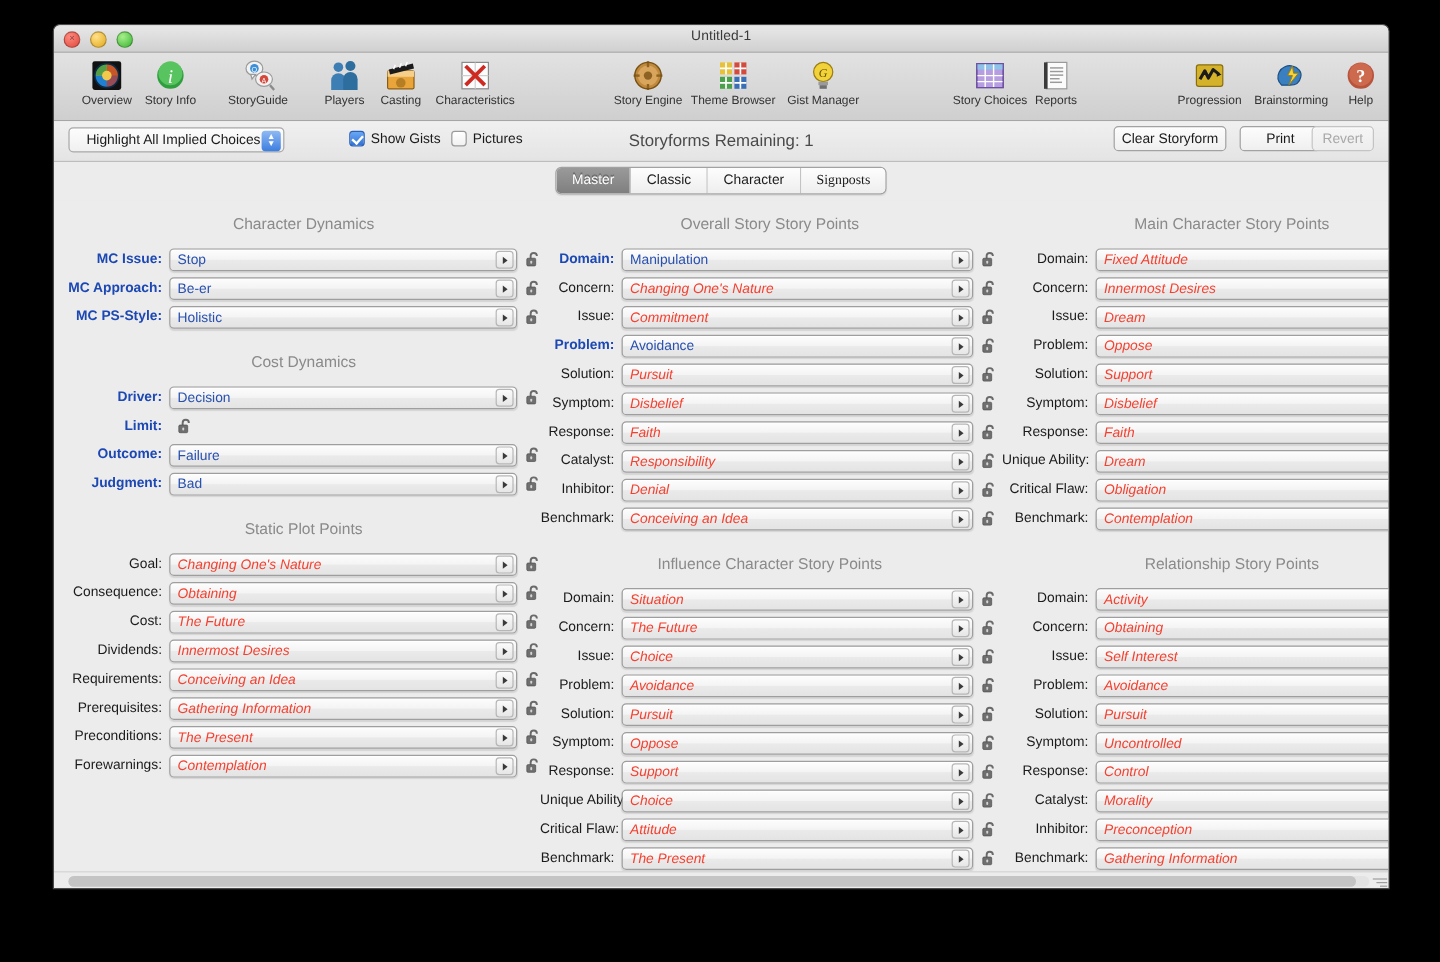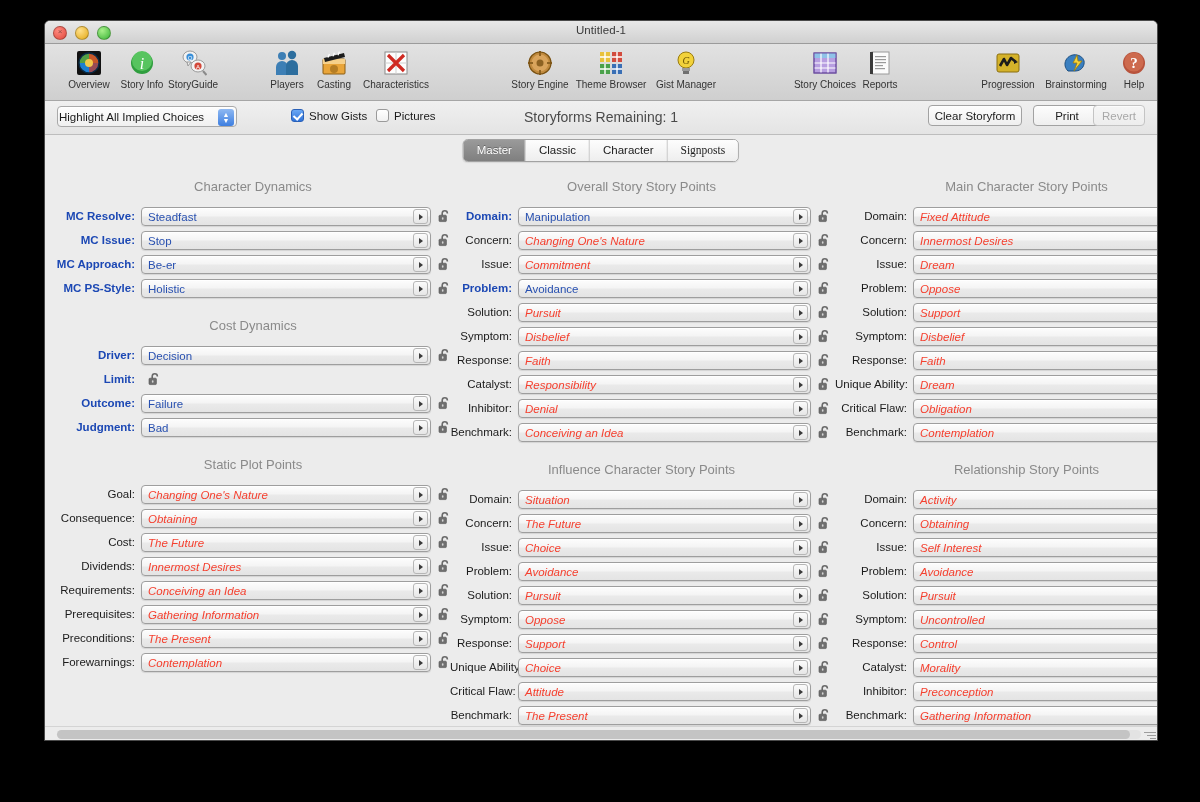--- a/index.html
+++ b/index.html
@@ -40,21 +40,21 @@
 
   
   #optbar{
     height:33px;background:linear-gradient(to bottom,#f0f0f0,#e4e4e4);
     border-bottom:1px solid #bdbdbd;position:relative;
   }
   .popup{
     position:absolute;left:12px;top:5px;width:180px;height:21px;
     background:linear-gradient(to bottom,#fdfdfd,#f0f0f0);
     border:1px solid #a9a9a9;border-radius:4px;box-shadow:0 1px 0 rgba(255,255,255,.8) inset;
-    font-size:11.5px;color:#1a1a1a;line-height:21px;padding-left:1px;box-sizing:border-box;cursor:default;
+    font-size:11.5px;color:#1a1a1a;line-height:21px;padding-left:14px;box-sizing:border-box;cursor:default;
   }
   .popup .arrows{
     position:absolute;right:2px;top:2px;width:16px;height:17px;border-radius:3px;
     background:linear-gradient(to bottom,#8fb9f2,#3d7ee0);display:flex;flex-direction:column;
     align-items:center;justify-content:center;color:#fff;font-size:7px;line-height:6px;
   }
   .chk-wrap{position:absolute;top:8px;display:flex;align-items:center;gap:5px;font-size:11.5px;color:#1a1a1a;cursor:default;}
   .chk{width:13px;height:13px;border-radius:3px;border:1px solid #9a9a9a;background:linear-gradient(to bottom,#fff,#f1f1f1);box-sizing:border-box;position:relative;}
   .chk.on{background:linear-gradient(to bottom,#6aa8f5,#2f72d8);border-color:#2a61b8;}
   .chk.on::after{content:"";position:absolute;left:3px;top:1px;width:4px;height:7px;border:solid #fff;border-width:0 2px 2px 0;transform:rotate(42deg);}
@@ -159,21 +159,21 @@
       <div class="tb-item" style="left: 61px;">
         <div class="tb-ico">
           <svg width="28" height="28" viewBox="0 0 28 28">
             <circle cx="14" cy="14" r="11" fill="#2f9e3e"></circle>
             <circle cx="14" cy="12" r="10" fill="#57c45f"></circle>
             <text x="14" y="20" font-size="16" font-family="serif" font-style="italic" fill="#fff" text-anchor="middle">i</text>
           </svg>
         </div>
         <div class="tb-lbl">Story Info</div>
       </div>
-      <div class="tb-item" style="left: 112px;">
+      <div class="tb-item" style="left: 134px;">
         <div class="tb-ico">
           <svg width="28" height="28" viewBox="0 0 28 28">
             <ellipse cx="11" cy="8" rx="7" ry="6" fill="#f2f2f2" stroke="#9a9a9a"></ellipse>
             <path d="M8 13l1 4 3-4z" fill="#f2f2f2" stroke="#9a9a9a"></path>
             <circle cx="11" cy="8" r="3.6" fill="#3a8fd8"></circle>
             <text x="11" y="11" font-size="6" fill="#fff" text-anchor="middle">Q</text>
             <ellipse cx="19" cy="17" rx="7" ry="6" fill="#f2f2f2" stroke="#9a9a9a"></ellipse>
             <circle cx="19" cy="17" r="3.6" fill="#d3483a"></circle>
             <text x="19" y="20" font-size="6" fill="#fff" text-anchor="middle">A</text>
             <path d="M24 22l3.5 4" stroke="#8a8a8a" stroke-width="2"></path>
@@ -343,31 +343,20 @@
         <div class="seg">Signposts</div>
       </div>
   </div>
 
   <div id="content">
     <div class="col left">
         <div style="margin-top: 12px;">
           <div class="sect-title">Character Dynamics</div>
           <div style="margin-top: 10px;">
             <div class="row">
-              <div class="rlabel blue" style="width:88px">MC Resolve:</div>
-              <div class="pop blue"><span>Steadfast</span><span class="tri"></span></div>
-              <div class="lock">
-                <svg width="14" height="14" viewBox="0 0 14 14">
-                  <path d="M4.2 6.6V4.4a2.6 2.6 0 0 1 5.2 0" fill="none" stroke="#6a6a6a" stroke-width="1.6"></path>
-                  <rect x="1" y="6.2" width="7.4" height="6.4" rx="1" fill="#6f6f6f" stroke="#4f4f4f" stroke-width=".6"></rect>
-                  <rect x="3.9" y="8.2" width="1.6" height="2.6" rx=".8" fill="#d6d6d6"></rect>
-                </svg>
-              </div>
-            </div>
-            <div class="row">
               <div class="rlabel blue" style="width:88px">MC Issue:</div>
               <div class="pop blue"><span>Stop</span><span class="tri"></span></div>
               <div class="lock">
                 <svg width="14" height="14" viewBox="0 0 14 14">
                   <path d="M4.2 6.6V4.4a2.6 2.6 0 0 1 5.2 0" fill="none" stroke="#6a6a6a" stroke-width="1.6"></path>
                   <rect x="1" y="6.2" width="7.4" height="6.4" rx="1" fill="#6f6f6f" stroke="#4f4f4f" stroke-width=".6"></rect>
                   <rect x="3.9" y="8.2" width="1.6" height="2.6" rx=".8" fill="#d6d6d6"></rect>
                 </svg>
               </div>
             </div>

